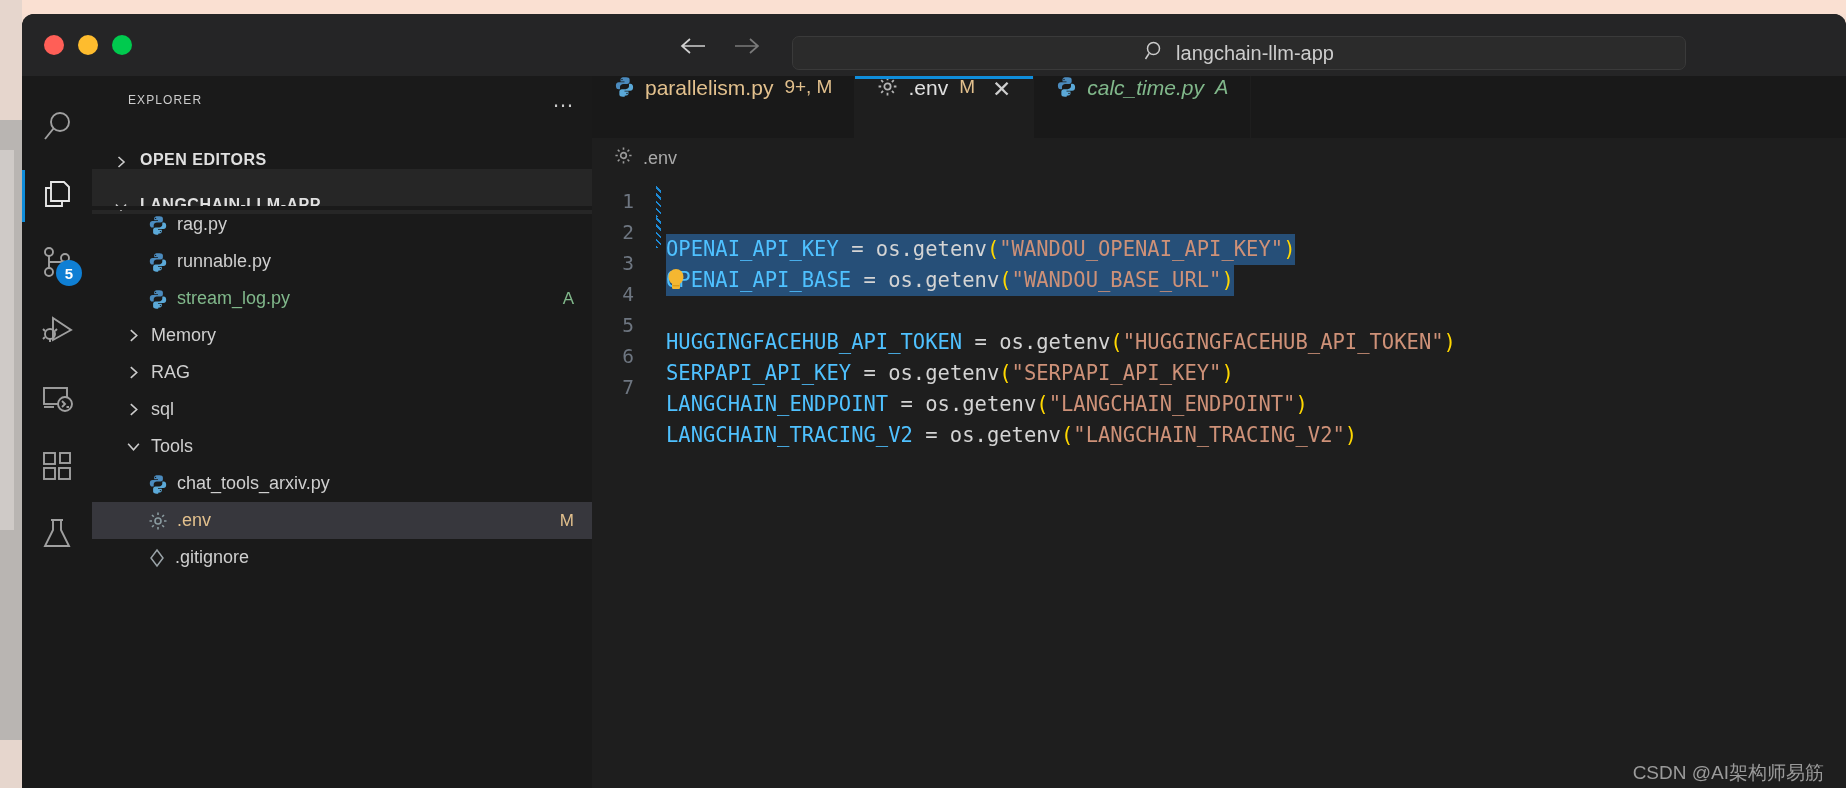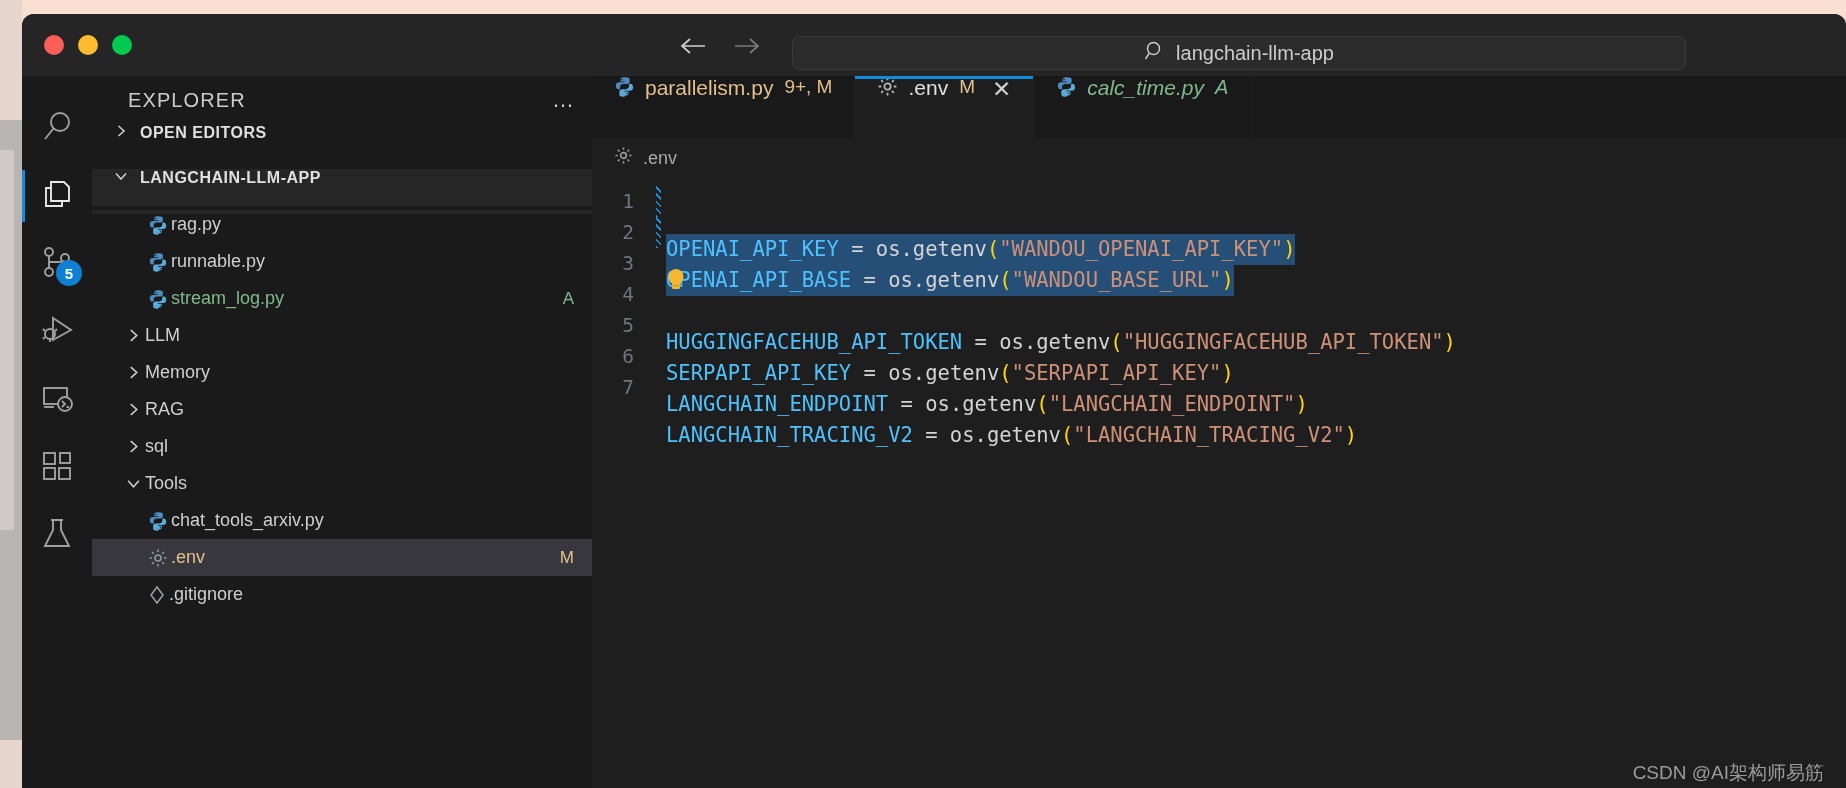--- a/index.html
+++ b/index.html
@@ -65,33 +65,33 @@
   .badge {
     position:absolute; right:10px; bottom:12px;
     background:#0f7fd4; color:#fff; font-size:15px; font-weight:bold;
     min-width:26px; height:26px; border-radius:13px;
     display:flex; align-items:center; justify-content:center;
   }
 
   
   .sidebar { width:500px; background:#1a1a1a; flex:0 0 500px; position:relative; overflow:hidden; }
   .sb-title { height:48px; display:flex; align-items:center; padding:0 16px 0 36px; }
-  .sb-title .label { color:#cccccc; font-size:20px; letter-spacing:1.1px; }
+  .sb-title .label { color:#cccccc; font-size:12px; letter-spacing:1.1px; }
   .sb-title .dots { margin-left:auto; color:#cccccc; font-size:22px; letter-spacing:2px; }
 
   .sb-section {
-    height:45px; display:flex; align-items:flex-start; padding-left:20px; gap:10px;
+    height:45px; display:flex; align-items:flex-end; padding-left:20px; gap:10px;
     color:#e0e0e0; font-size:16px; font-weight:bold; letter-spacing:0.5px;
   }
   .sb-section.selected { background:#262626; }
   .chev { width:18px; display:inline-flex; justify-content:center; color:#cccccc; }
 
   .tree { position:relative; }
   .row {
-    height:37px; display:flex; align-items:center; gap:3px;
+    height:37px; display:flex; align-items:center; gap:9px;
     font-size:18px; color:#cfcfcf; padding-right:18px; position:relative;
   }
   .row.sel { background:#37373d; }
   .row .name { white-space:nowrap; }
   .row .badge-m { margin-left:auto; color:#e2c08d; font-size:17px; }
   .row .badge-a { margin-left:auto; color:#81b88b; font-size:17px; }
   .name.green { color:#81b88b; }
   .name.mod { color:#e2c08d; }
 
   .pyicon { width:20px; height:20px; display:inline-block; }
@@ -318,28 +318,20 @@
             <span class="pyicon">
               <svg width="20" height="20" viewBox="0 0 20 20">
                   <path d="M9.8 1.3c-2.1 0-3.6.5-3.6 2.1v1.9h3.8v.6H4.6c-1.7 0-2.8 1-2.8 3.3 0 2.2 1 3.4 2.6 3.4h1.3v-2.2c0-1.6 1.4-2.9 3.2-2.9h3.6c1.4 0 2.4-1 2.4-2.3V3.4c0-1.4-1.3-2.1-3.4-2.1H9.8zM7.6 2.7c.4 0 .7.3.7.7s-.3.7-.7.7-.7-.3-.7-.7.3-.7.7-.7z" fill="#4b8bbe"></path>
                   <path d="M10.2 18.7c2.1 0 3.6-.5 3.6-2.1v-1.9H10v-.6h5.4c1.7 0 2.8-1 2.8-3.3 0-2.2-1-3.4-2.6-3.4h-1.3v2.2c0 1.6-1.4 2.9-3.2 2.9H7.5c-1.4 0-2.4 1-2.4 2.3v2.8c0 1.4 1.3 2.1 3.4 2.1h1.7zm2.2-1.4c-.4 0-.7-.3-.7-.7s.3-.7.7-.7.7.3.7.7-.3.7-.7.7z" fill="#5ba9d8"></path>
                 </svg>
             </span>
             <span class="name green">stream_log.py</span>
             <span class="badge-a">A</span>
           </div>
 
-          <div class="row" style="padding-left:32px;">
-            <span class="chev">
-              <svg width="15" height="15" viewBox="0 0 14 14" fill="none" stroke="#cccccc" stroke-width="1.5">
-                  <path d="M4.5 2 L10 7 L4.5 12"></path>
-                </svg>
-            </span>
-            <span class="name">LLM</span>
-          </div>
 
           <div class="row" style="padding-left:32px;">
             <span class="chev">
               <svg width="15" height="15" viewBox="0 0 14 14" fill="none" stroke="#cccccc" stroke-width="1.5">
                   <path d="M4.5 2 L10 7 L4.5 12"></path>
                 </svg>
             </span>
             <span class="name">Memory</span>
           </div>
 

